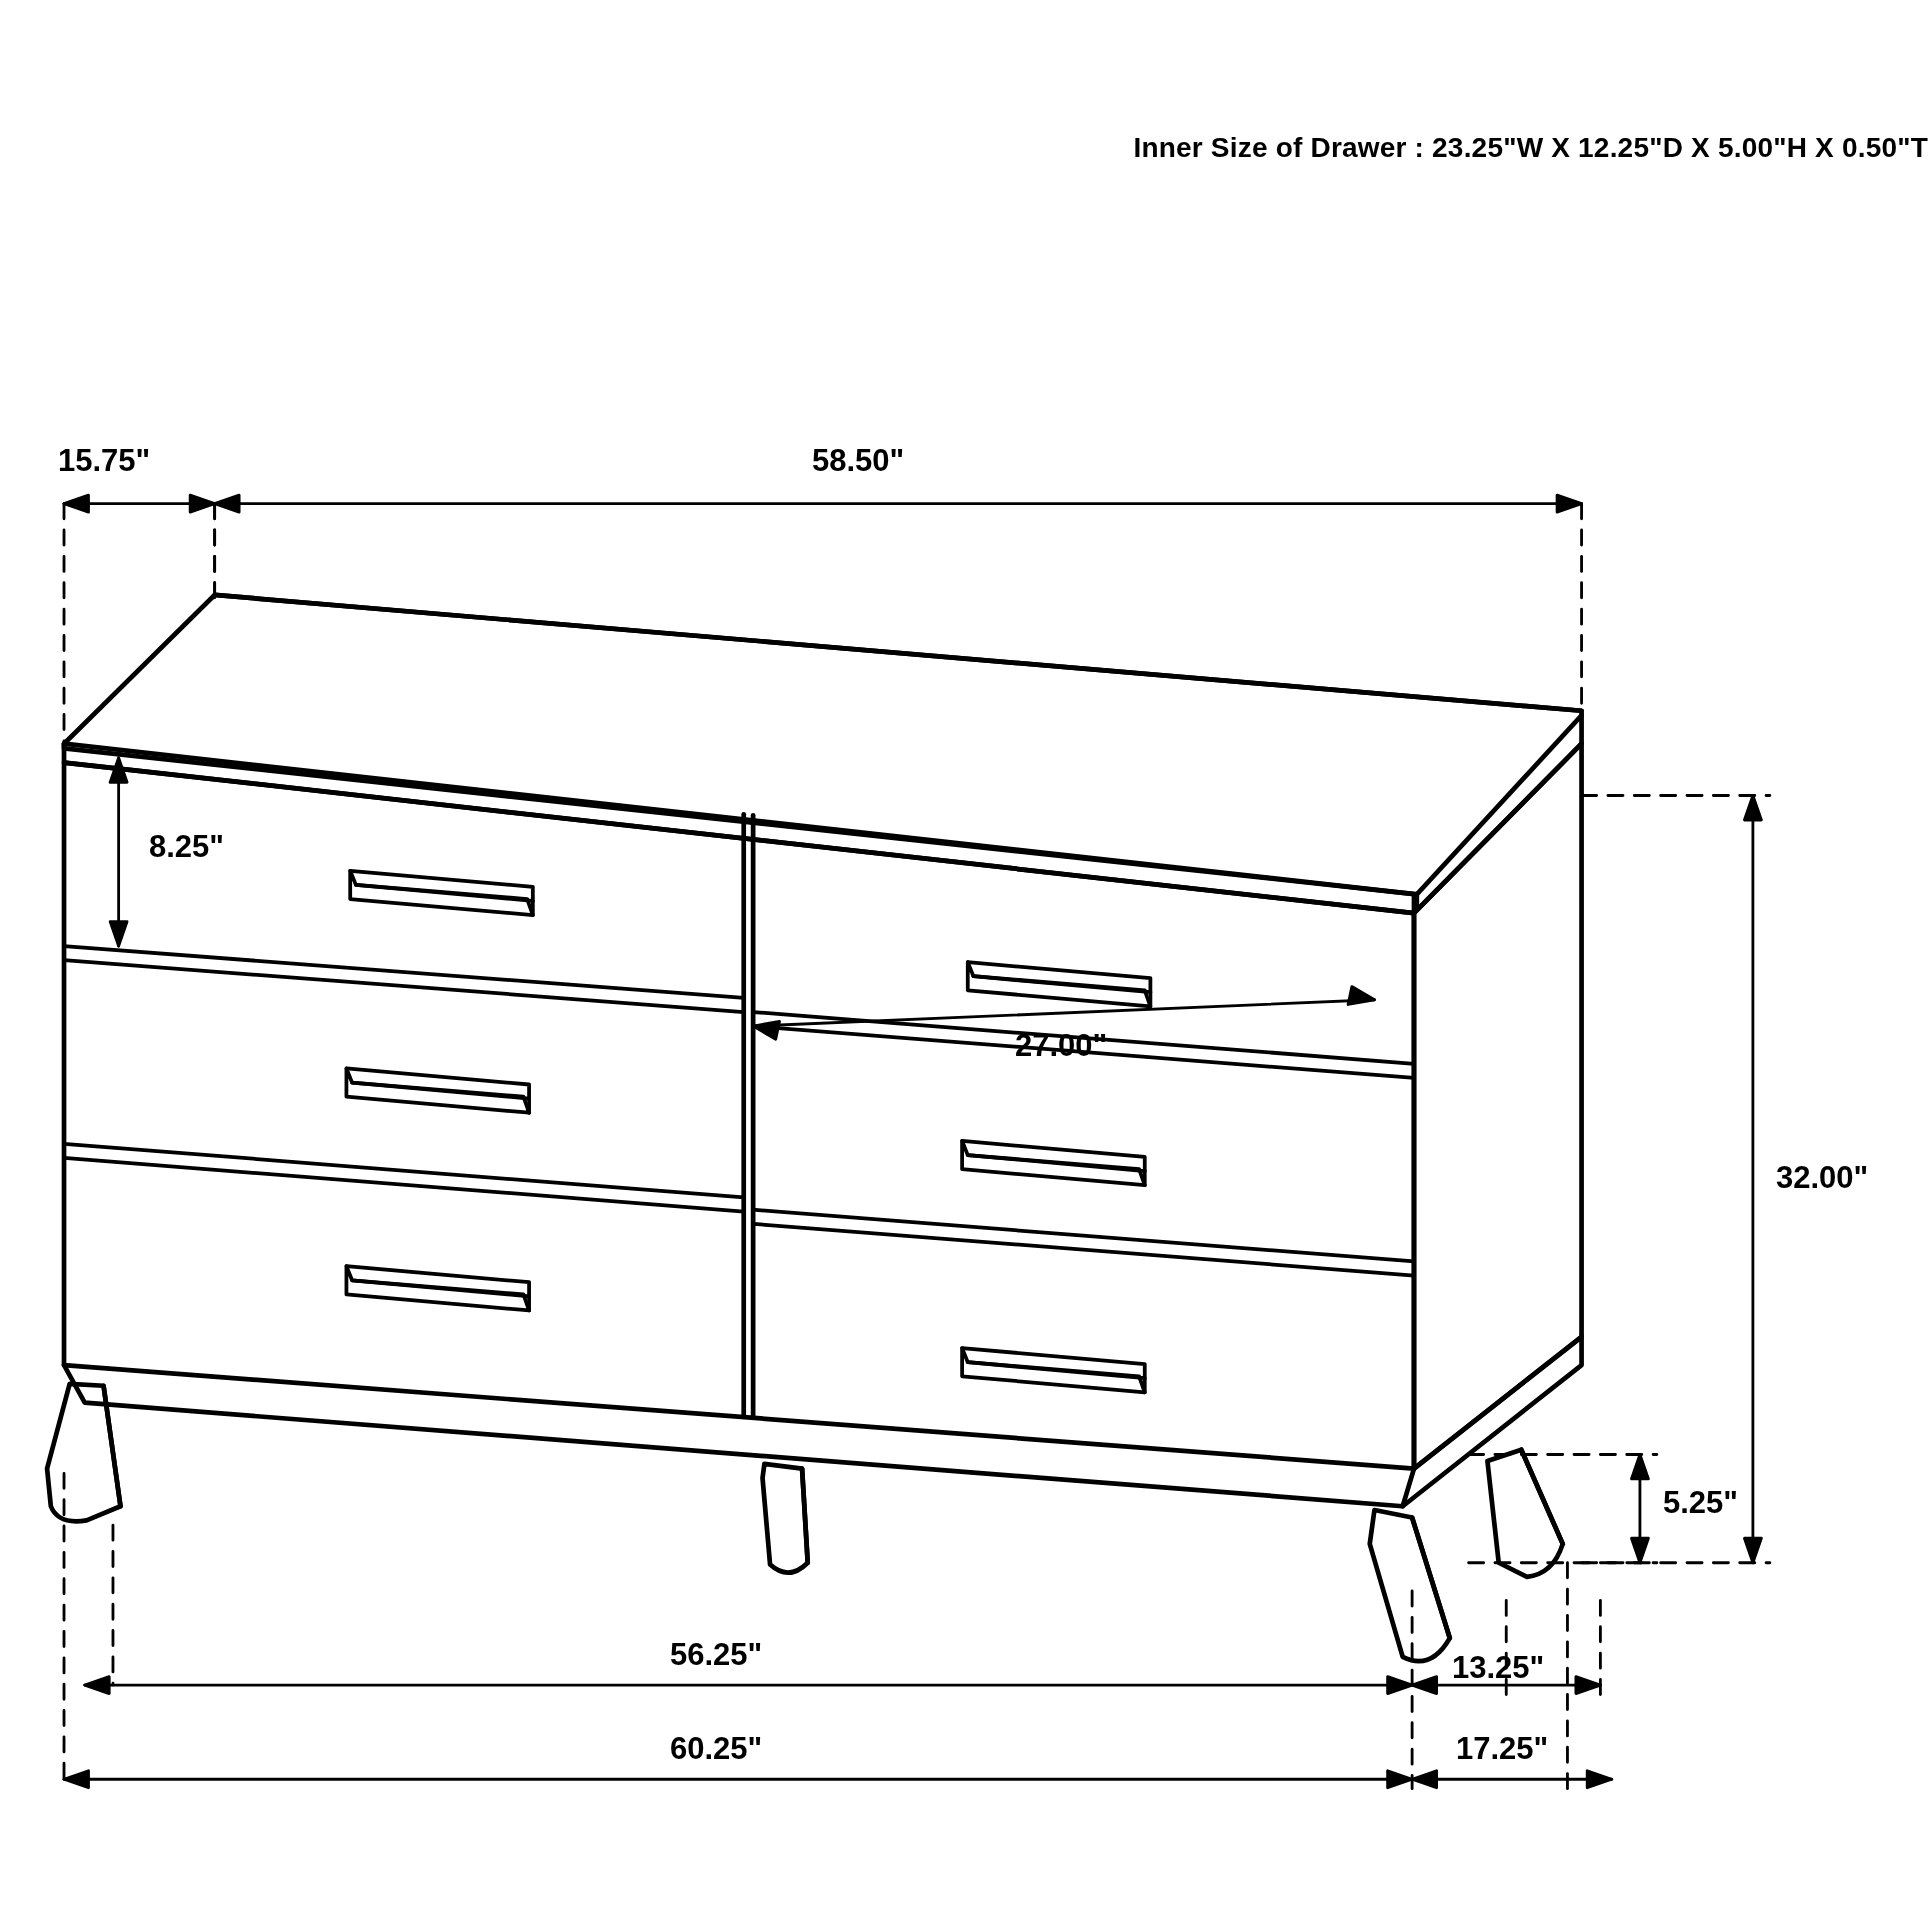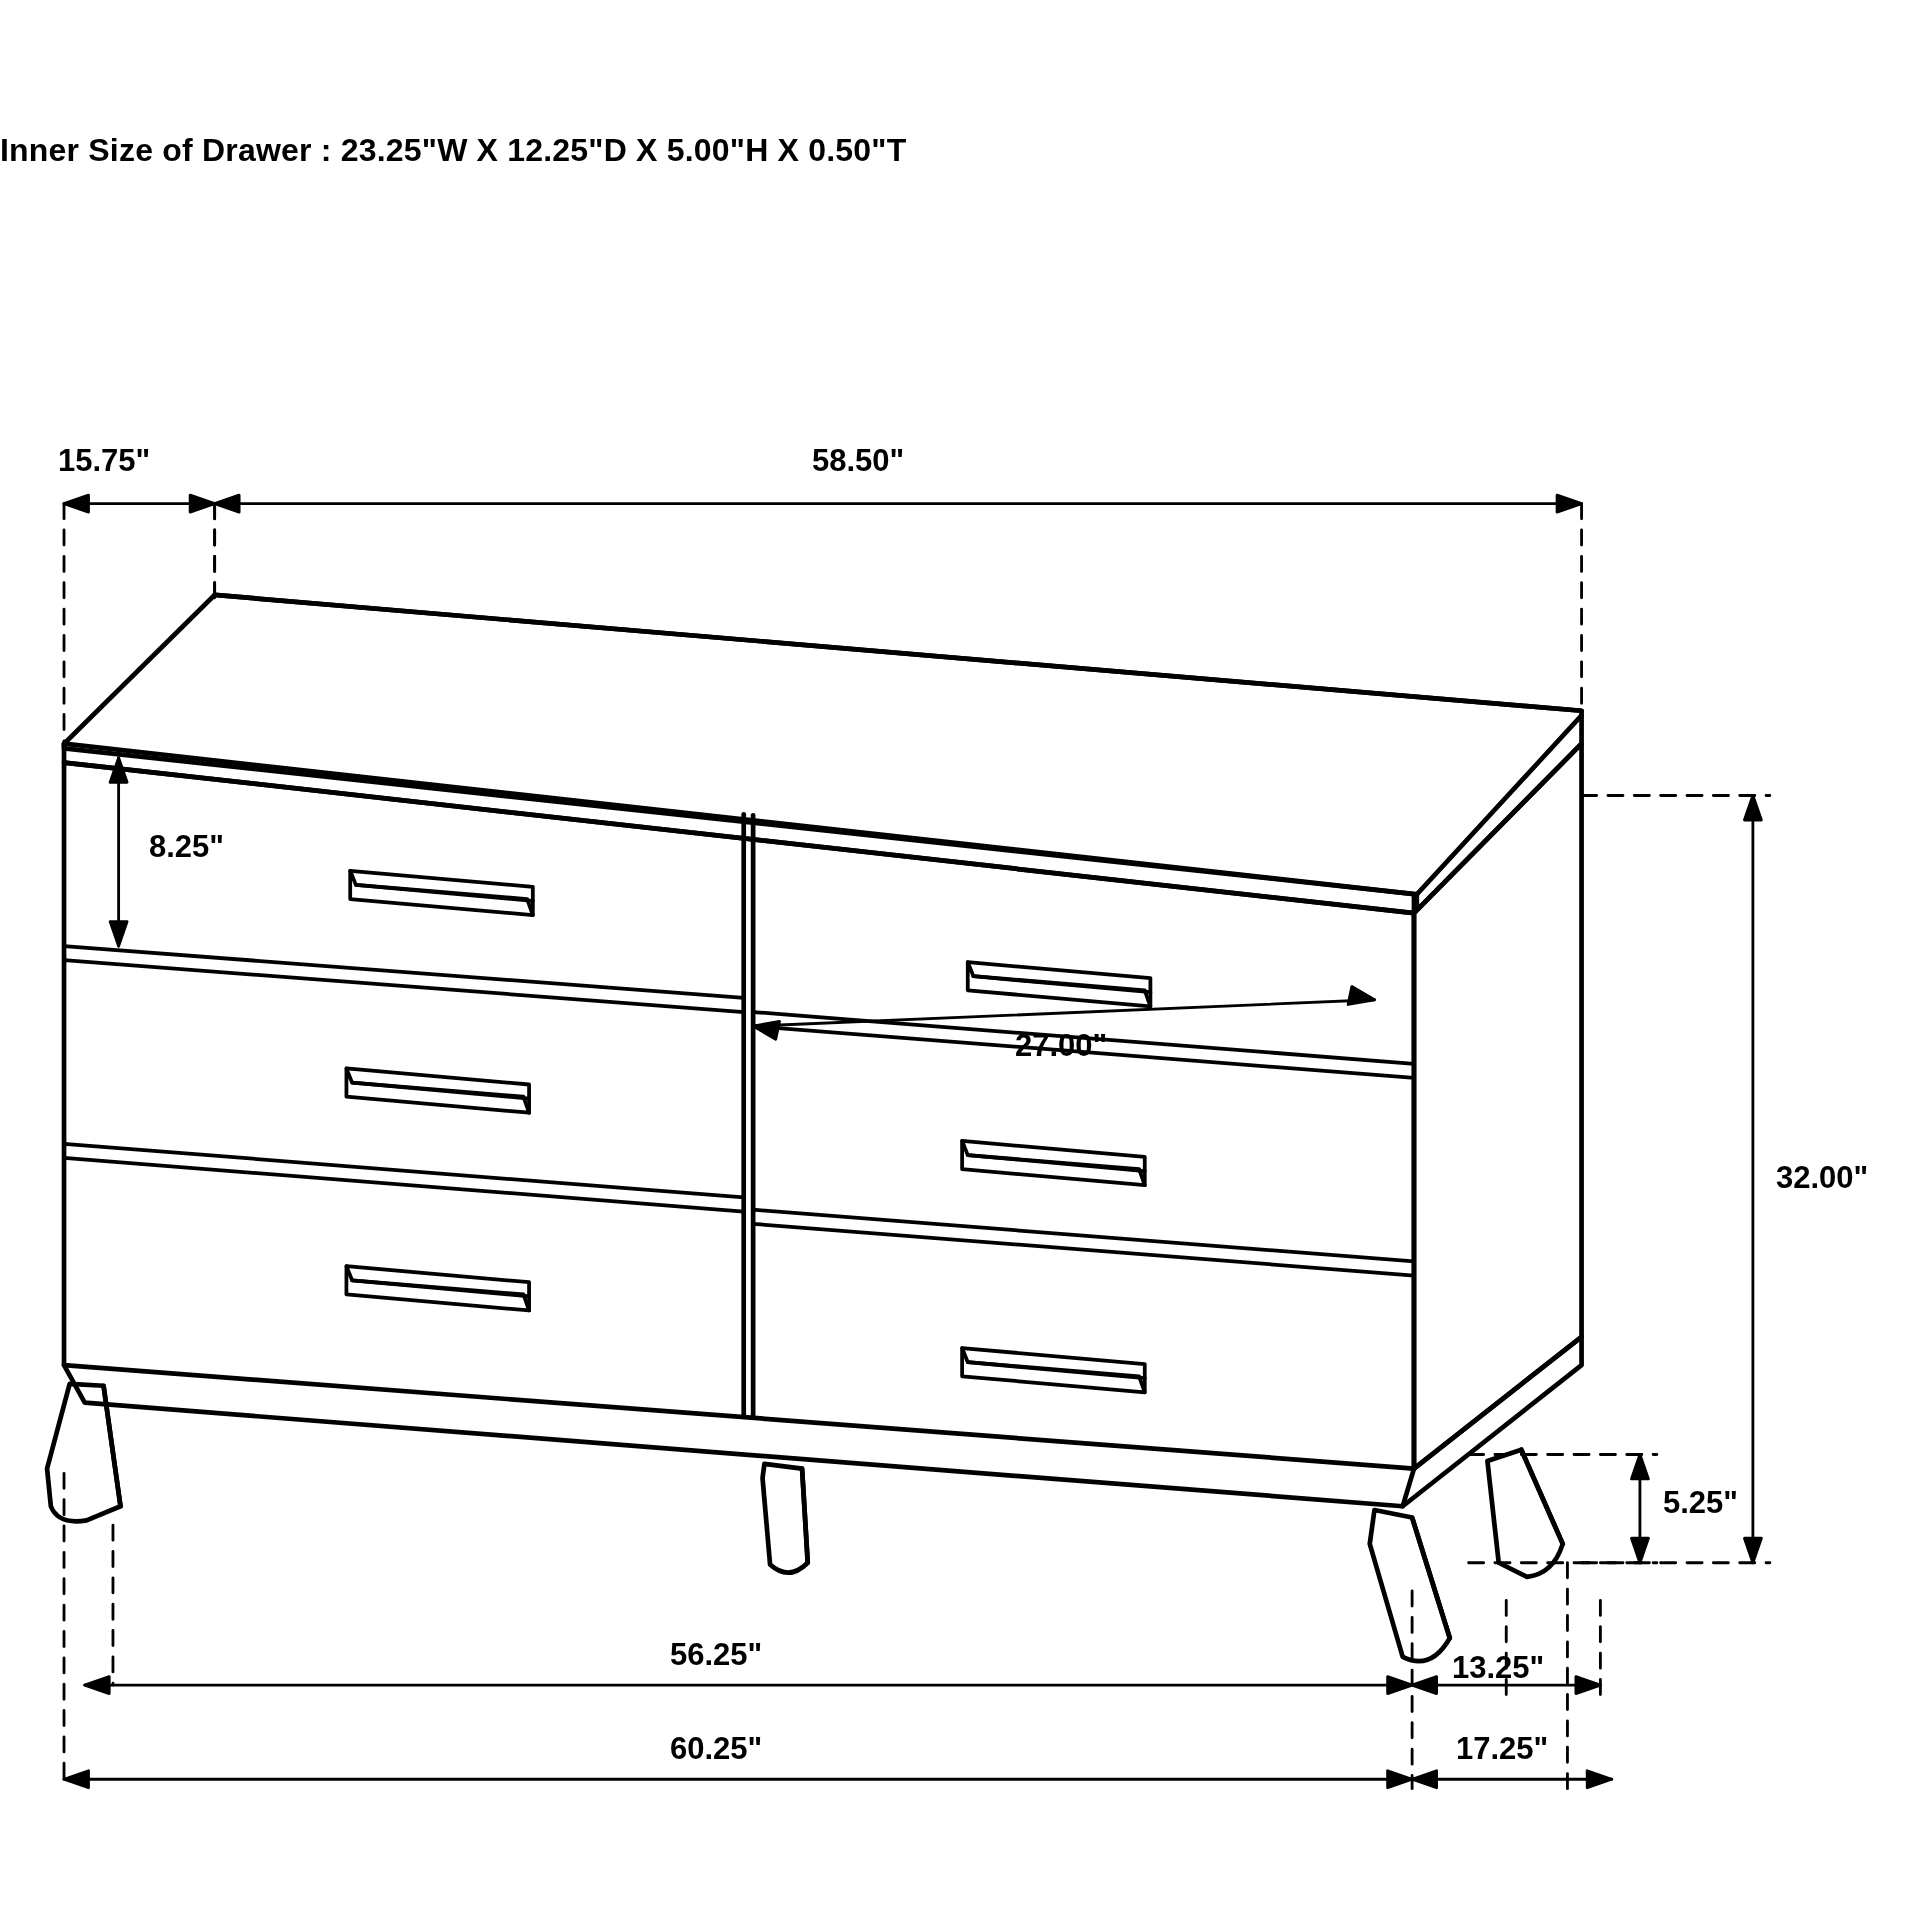--- a/index.html
+++ b/index.html
@@ -20,22 +20,22 @@
     left: 0;
     top: 0;
     width: 1928px;
     height: 1928px;
   }
   .title {
     position: absolute;
     top: 132px;
     left: 0;
     width: 1928px;
-    text-align: left;
-    font-size: 32px;
+    text-align: right;
+    font-size: 28px;
     font-weight: bold;
     letter-spacing: 0.2px;
   }
   .dim {
     position: absolute;
     font-size: 31px;
     font-weight: bold;
     white-space: nowrap;
   }
   svg.draw {

